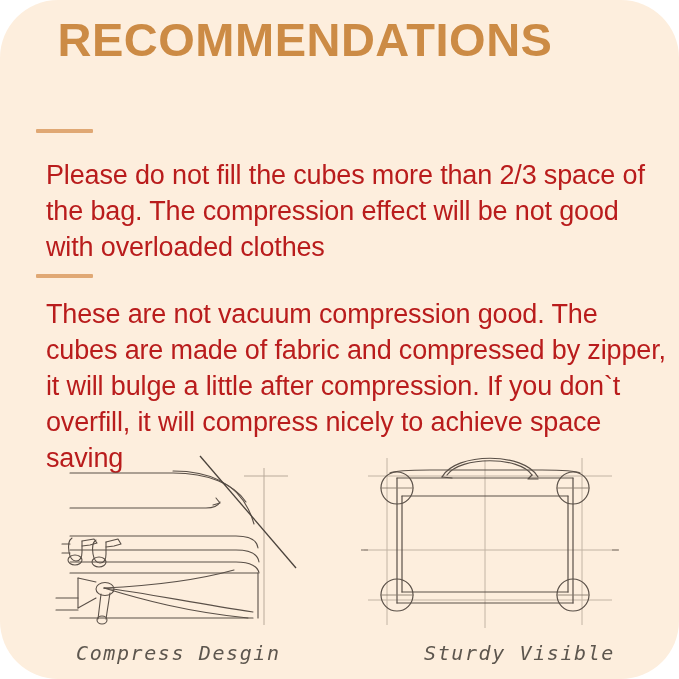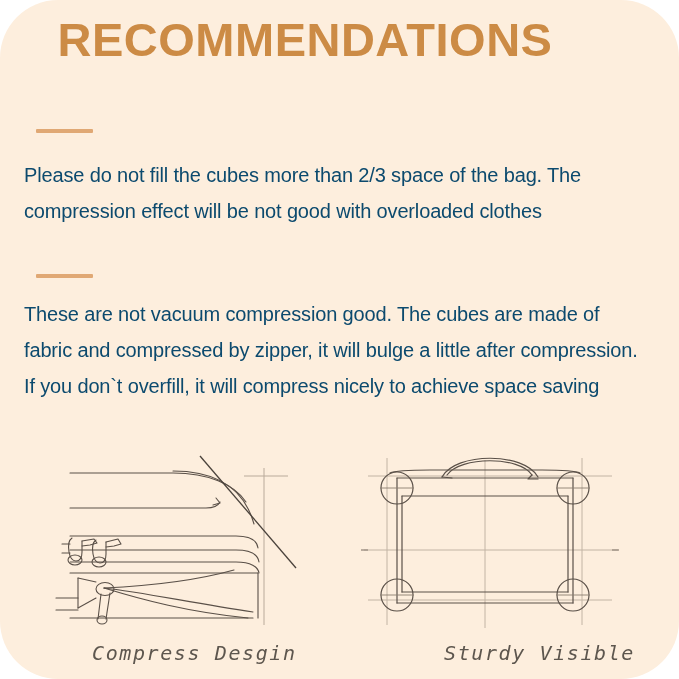--- a/index.html
+++ b/index.html
@@ -50,26 +50,26 @@
     height: 4px;
     background: #e0a874;
     border-radius: 1px;
   }
   #divider-1 { top: 129px; }
   #divider-2 { top: 274px; }
 
   
   .para {
     position: absolute;
-    left: 24px;
+    left: 46px;
     width: 625px;
     font-family: "Liberation Sans", sans-serif;
-    font-size: 20px;
+    font-size: 27px;
     line-height: 36px;
-    color: #0c4a6e;
+    color: #b91c1c;
     letter-spacing: -0.15px;
   }
   #para-1 { top: 157px; }
   #para-2 { top: 296px; }
 
   
   #illustrations {
     position: absolute;
     left: 0;
     top: 440px;
@@ -87,22 +87,22 @@
   .caption {
     position: absolute;
     top: 641px;
     font-family: "DejaVu Sans Mono", monospace;
     font-style: italic;
     font-size: 20px;
     letter-spacing: 1.6px;
     color: #5d564e;
     white-space: nowrap;
   }
-  #caption-left  { left: 92px; }
-  #caption-right { left: 444px; }
+  #caption-left  { left: 76px; }
+  #caption-right { left: 424px; }
 </style>
 </head>
 <body>
 
 <div id="card">
 
   <div id="title-block">
     <div class="title-line">RECOMMENDATIONS</div>
   </div>
 

